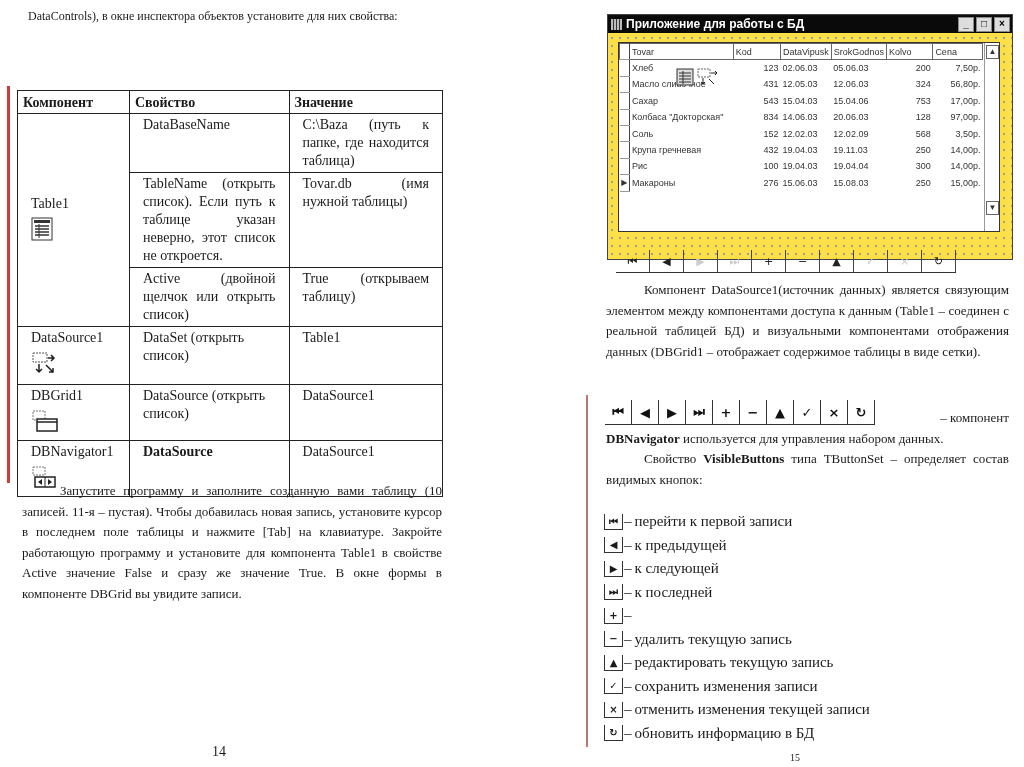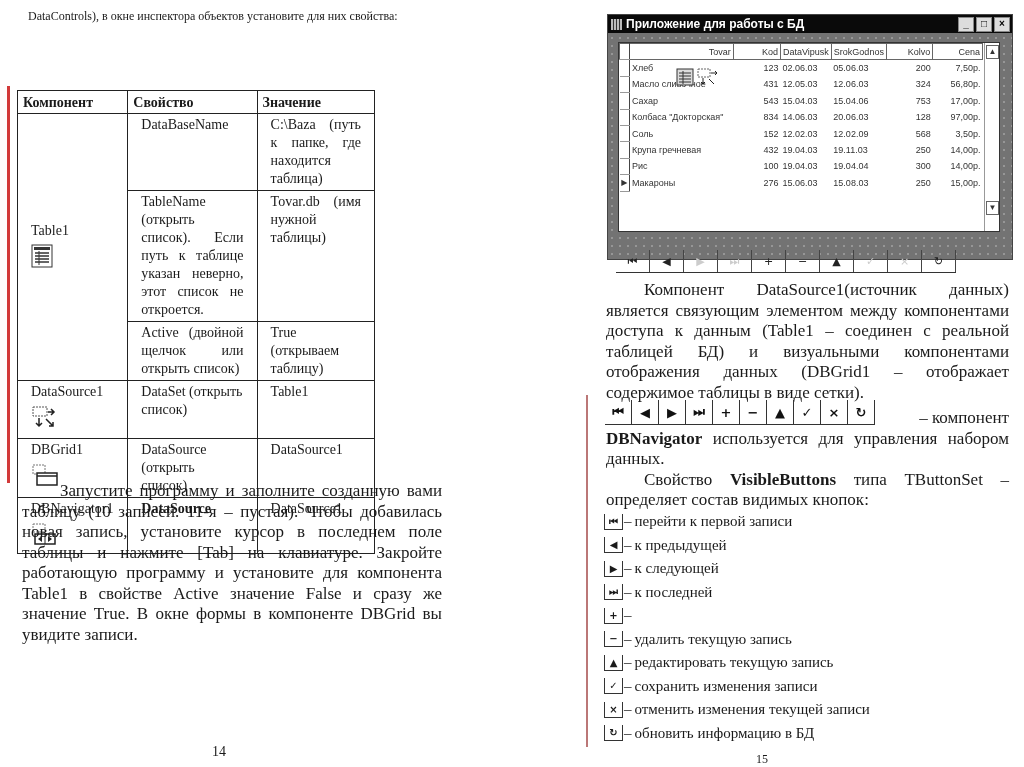--- a/index.html
+++ b/index.html
@@ -1,66 +1,66 @@
 <!DOCTYPE html>
 <html><head>
 <meta charset="utf-8">
 <style>
   html, body { margin:0; padding:0; }
   body {
     width:1024px; height:767px; background:#ffffff; position:relative; overflow:hidden;
     font-family:"Liberation Serif","DejaVu Serif",serif; color:#1a1a1a;
   }
   .abs { position:absolute; }
-  .para { font-size:17px; line-height:20.5px; text-align:justify; }
+  .para { font-size:13px; line-height:20.5px; text-align:justify; }
   .indent { text-indent:38px; }
 
   
   #intro { left:28px; top:6px; width:418px; font-size:12px; line-height:20.5px; }
   #red-margin-left { left:7px; top:86px; width:3px; height:397px; background:#d23a3a; }
-  #props-table { left:17px; top:90px; width:358px; border-collapse:collapse; font-size:14px; line-height:18px;border-radius:9px; }
+  #props-table { left:17px; top:90px; width:426px; border-collapse:collapse; font-size:14px; line-height:18px;border-radius:9px; }
   #props-table th, #props-table td { border:1.3px solid #222; vertical-align:top; padding:2px 13px; text-align:left; }
   #props-table th { font-weight:bold; font-size:14px; padding:3px 5px 1px; }
   #props-table td.val { text-align:justify; }
   .comp-name { display:block; }
   .comp-icon { margin-top:4px; display:block; }
   #after-table { left:22px; top:481px; width:420px; }
   #pnum-left { left:212px; top:744px; font-size:14px; }
 
   
-  #app { left:607px; top:14px; width:404px; height:244px; background:#737373; border:1px solid #444; }
+  #app { left:607px; top:14px; width:404px; height:244px; background:#fde047; border:1px solid #444; }
   #titlebar { height:18px; background:#0a0a0a; color:#fff; font-family:"Liberation Sans",sans-serif; font-weight:bold; font-size:12px; display:flex; align-items:center; padding-left:3px; }
   #titlebar .tb-icon { width:11px; height:11px; margin-right:4px; background:repeating-linear-gradient(90deg,#bbb 0 2px,#333 2px 3px); }
   #titlebar .tb-title { flex:1; }
   .winbtn { width:14px; height:13px; background:#ddd; color:#000; border:1px solid #888; margin-right:2px; font-size:10px; line-height:12px; text-align:center; font-family:"Liberation Sans",sans-serif; }
   #formbody { position:absolute; left:0; top:19px; right:0; bottom:0;
     background-image:radial-gradient(#999 0.7px, transparent 0.8px); background-size:8px 8px; }
   #grid { position:absolute; left:10px; top:8px; width:380px; height:188px; background:#fff; border:1px solid #333; font-family:"Liberation Sans",sans-serif; font-size:9px; color:#333; }
   #grid table { border-collapse:collapse; width:364px; }
   #grid td, #grid th { height:15.4px; padding:0 2px; white-space:nowrap; font-weight:normal; }
-  #grid th { border:1px solid #666; text-align:right; background:#fff; }
+  #grid th { border:1px solid #666; text-align:left; background:#fff; }
   #grid .ind { width:8px; border-right:1px solid #444; border-bottom:1px solid #999; padding:0; text-align:center; font-size:8px; }
   #grid td.r { text-align:right; }
   #vscroll { position:absolute; right:0; top:0; width:14px; height:100%; border-left:1px solid #999; }
   #vscroll .arr { position:absolute; left:1px; width:11px; height:12px; border:1px solid #666; font-size:8px; line-height:12px; text-align:center; background:#fff; }
   #overlay-icons { position:absolute; left:57px; top:25px; display:flex; gap:3px; }
   #nav { position:absolute; left:8px; top:216px; display:flex; height:22px; border-bottom:1.5px solid #333; }
   #nav .nb { width:33px; height:22px; border-right:1.5px solid #444; display:flex; align-items:center; justify-content:center; font-size:11px; font-family:"DejaVu Sans",sans-serif; color:#222; }
   #nav .nb.dis { color:#ccc; }
 
   #right-p1 { left:606px; top:280px; width:403px; }
   #red-margin-right { left:586px; top:395px; width:1.5px; height:352px; background:#b77; }
   #navstrip { left:605px; top:400px; display:flex; height:24px; border-bottom:1.5px solid #333; }
   #navstrip .nb { width:26px; height:24px; border-right:1.5px solid #333; display:flex; align-items:center; justify-content:center; font-size:13px; font-family:"DejaVu Sans",sans-serif; color:#111; font-weight:bold; }
   #navtext { left:606px; top:408px; width:403px; }
   #btnlist { left:604px; top:510px; font-size:15px; line-height:23.5px; }
   .bl-item { display:flex; align-items:center; height:23.5px; }
   .bl-icon { width:17px; height:15px; border-left:1.5px solid #333; border-bottom:1.5px solid #333; border-right:1.5px solid #333; display:flex; align-items:center; justify-content:center; font-size:10px; font-family:"DejaVu Sans",sans-serif; font-weight:bold; margin-right:1px; }
   .bl-dash { margin-right:3px; }
-  #pnum-right { left:756px; top:752px; font-size:12px; }
+  #pnum-right { left:790px; top:752px; font-size:10px; }
   b { font-weight:bold; }
 </style>
 </head>
 <body>
 
 <div class="abs para" id="intro">DataControls), в окне  инспектора объектов установите для них свойства:</div>
 <div class="abs" id="red-margin-left"></div>
 
 <table class="abs" id="props-table">
   <colgroup>

